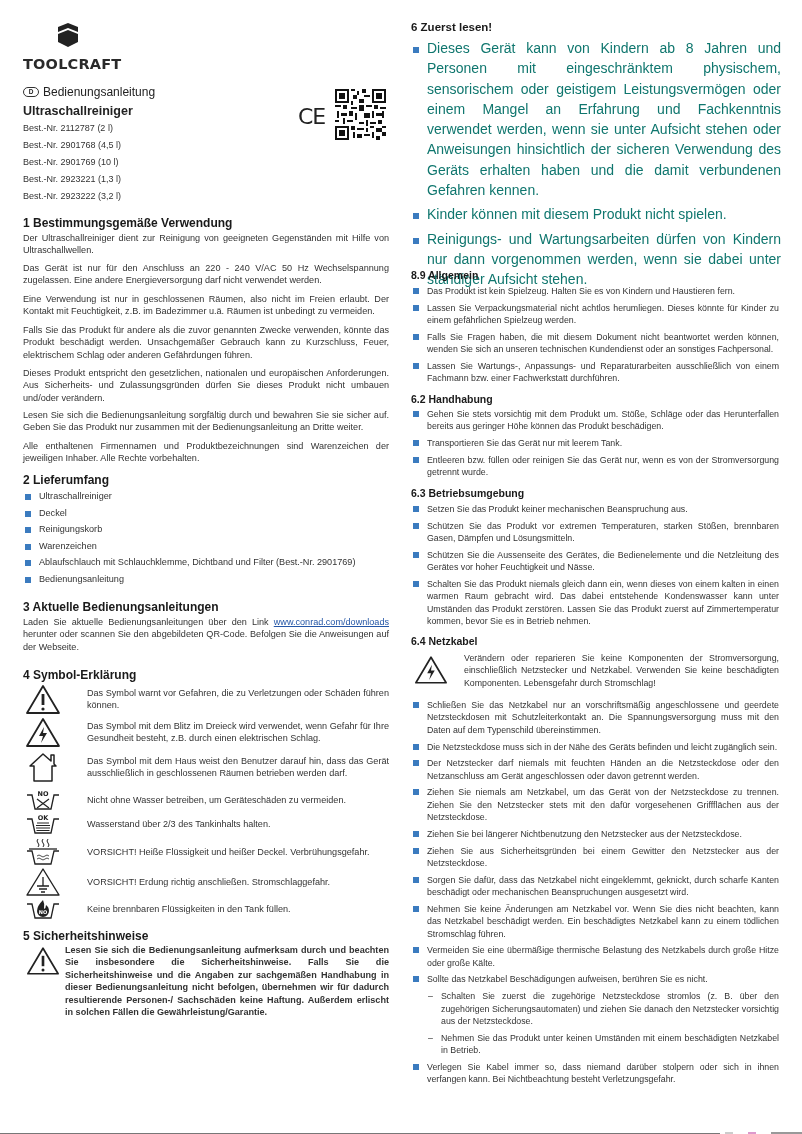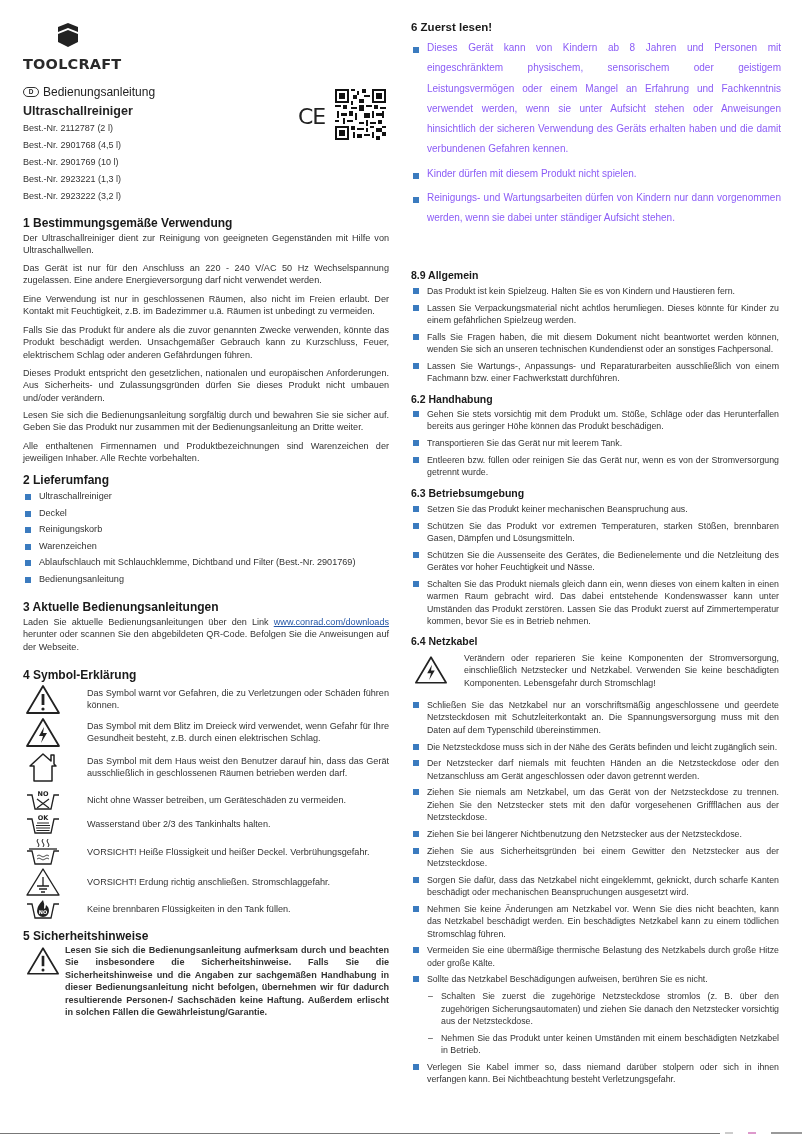--- a/index.html
+++ b/index.html
@@ -28,21 +28,21 @@
   .sq { position: absolute; left: 2px; top: 4px; width: 6px; height: 6px; background: #3b7bbf; }
 
   .link { color: #2456a6; text-decoration: underline; }
 
   .sym-row { position: absolute; left: 23px; width: 366px; display: flex; align-items: center; }
   .sym-icon { width: 40px; flex: 0 0 40px; display: flex; justify-content: center; }
   .sym-text { margin-left: 24px; font-size: 9.1px; line-height: 12.4px; color: #333; text-align: justify; flex: 1; }
 
   
   .r-h6 { position: absolute; left: 411px; top: 21px; font-size: 11.5px; font-weight: bold; color: #1a1a1a; }
-  .big-list { position: absolute; left: 411px; top: 38px; width: 370px; font-size: 10px; line-height: 20.3px; color: #8b5cf6; }
+  .big-list { position: absolute; left: 411px; top: 38px; width: 370px; font-size: 14px; line-height: 20.3px; color: #0f766e; }
   .big-list .bi { position: relative; padding-left: 16px; text-align: justify; margin-bottom: 4px; }
   .big-list .sq { left: 2px; top: 9px; width: 6px; height: 6px; }
 
   .rh { position: absolute; left: 411px; font-size: 10.5px; font-weight: bold; color: #1a1a1a; }
   .r-list { position: absolute; left: 411px; width: 368px; font-size: 8.8px; line-height: 12.4px; color: #333; }
   .r-list .bi { position: relative; padding-left: 16px; text-align: justify; margin-bottom: 4.3px; }
   .r-list .sq { left: 2px; top: 3px; }
   .r-list .sub { position: relative; padding-left: 30px; text-align: justify; margin-bottom: 4.3px; }
   .r-list .dash { position: absolute; left: 17px; top: 0; }
 
@@ -243,21 +243,21 @@
         <rect x="16.6" y="10" width="2.8" height="11" fill="#222"></rect>
         <circle cx="18" cy="25" r="1.6" fill="#222"></circle>
       </svg>
   </div>
   <div style="margin-left:2px; font-size:9.1px; line-height:12.4px; font-weight:bold; color:#333; text-align:justify; flex:1;">Lesen Sie sich die Bedienungsanleitung aufmerksam durch und beachten Sie insbesondere die Sicherheitshinweise. Falls Sie die Sicherheitshinweise und die Angaben zur sachgemäßen Handhabung in dieser Bedienungsanleitung nicht befolgen, übernehmen wir für dadurch resultierende Personen-/ Sachschäden keine Haftung. Außerdem erlischt in solchen Fällen die Gewährleistung/Garantie.</div>
 </div>
 
 <div class="r-h6">6 Zuerst lesen!</div>
 <div class="big-list">
   <div class="bi"><span class="sq"></span><span>Dieses Gerät kann von Kindern ab 8 Jahren und Personen mit eingeschränktem physischem, sensorischem oder geistigem Leistungsvermögen oder einem Mangel an Erfahrung und Fachkenntnis verwendet werden, wenn sie unter Aufsicht stehen oder Anweisungen hinsichtlich der sicheren Verwendung des Geräts erhalten haben und die damit verbundenen Gefahren kennen.</span></div>
-  <div class="bi"><span class="sq"></span><span>Kinder dürfen mit diesem Produkt nicht spielen.</span></div>
+  <div class="bi"><span class="sq"></span><span>Kinder können mit diesem Produkt nicht spielen.</span></div>
   <div class="bi"><span class="sq"></span><span>Reinigungs- und Wartungsarbeiten dürfen von Kindern nur dann vorgenommen werden, wenn sie dabei unter ständiger Aufsicht stehen.</span></div>
 </div>
 
 <div class="rh" style="top:269px;">8.9 Allgemein</div>
 <div class="r-list" style="top:285px;">
   <div class="bi"><span class="sq"></span><span>Das Produkt ist kein Spielzeug. Halten Sie es von Kindern und Haustieren fern.</span></div>
   <div class="bi"><span class="sq"></span><span>Lassen Sie Verpackungsmaterial nicht achtlos herumliegen. Dieses könnte für Kinder zu einem gefährlichen Spielzeug werden.</span></div>
   <div class="bi"><span class="sq"></span><span>Falls Sie Fragen haben, die mit diesem Dokument nicht beantwortet werden können, wenden Sie sich an unseren technischen Kundendienst oder an sonstiges Fachpersonal.</span></div>
   <div class="bi"><span class="sq"></span><span>Lassen Sie Wartungs-, Anpassungs- und Reparaturarbeiten ausschließlich von einem Fachmann bzw. einer Fachwerkstatt durchführen.</span></div>
 </div>

